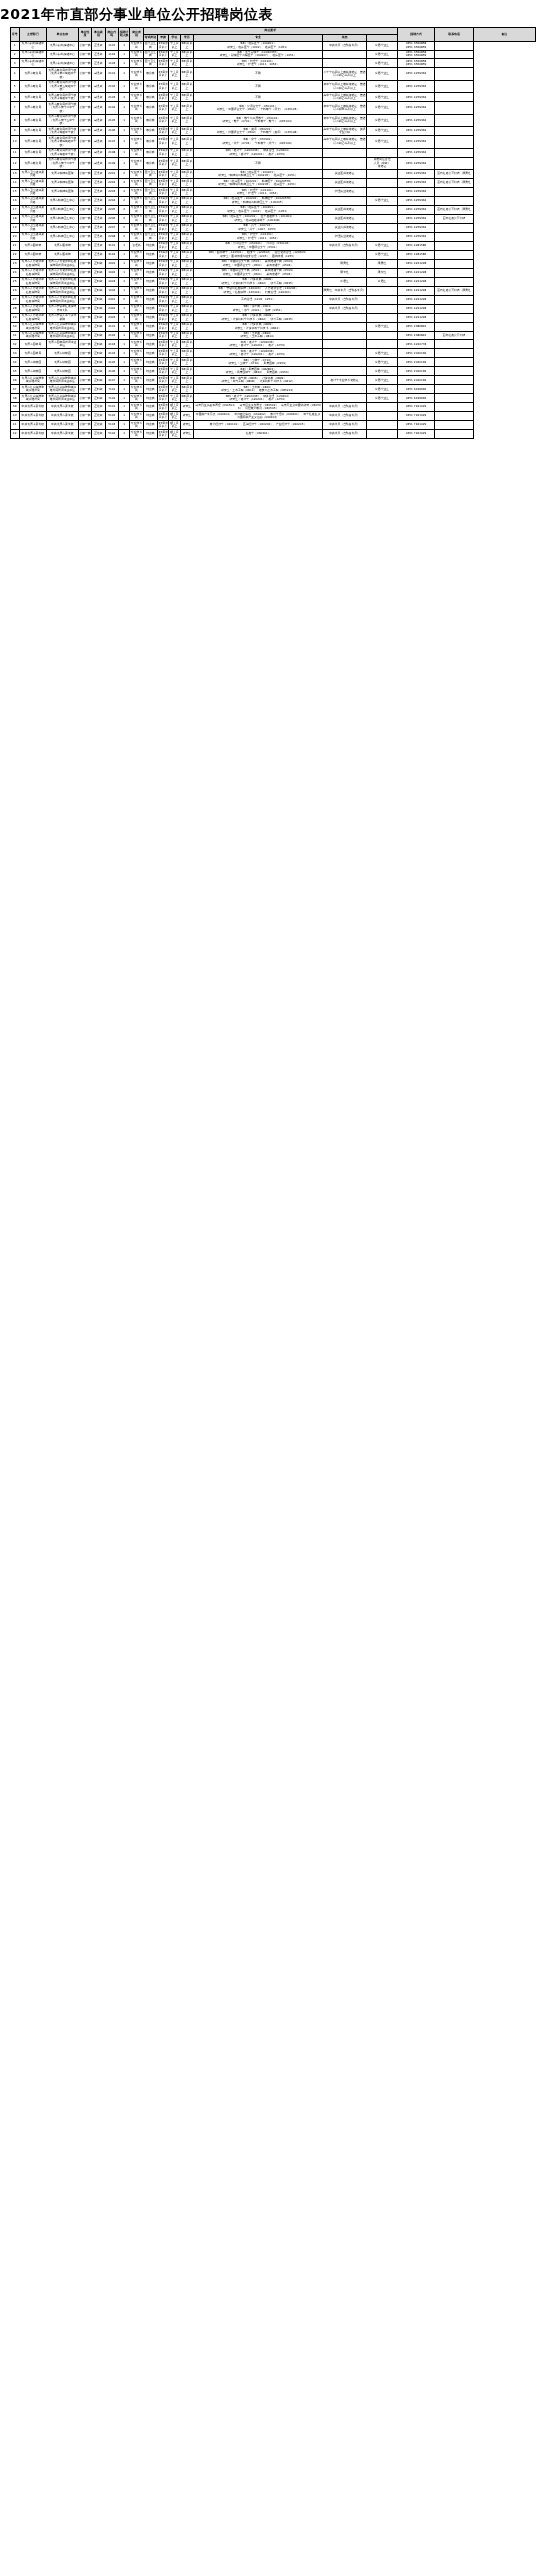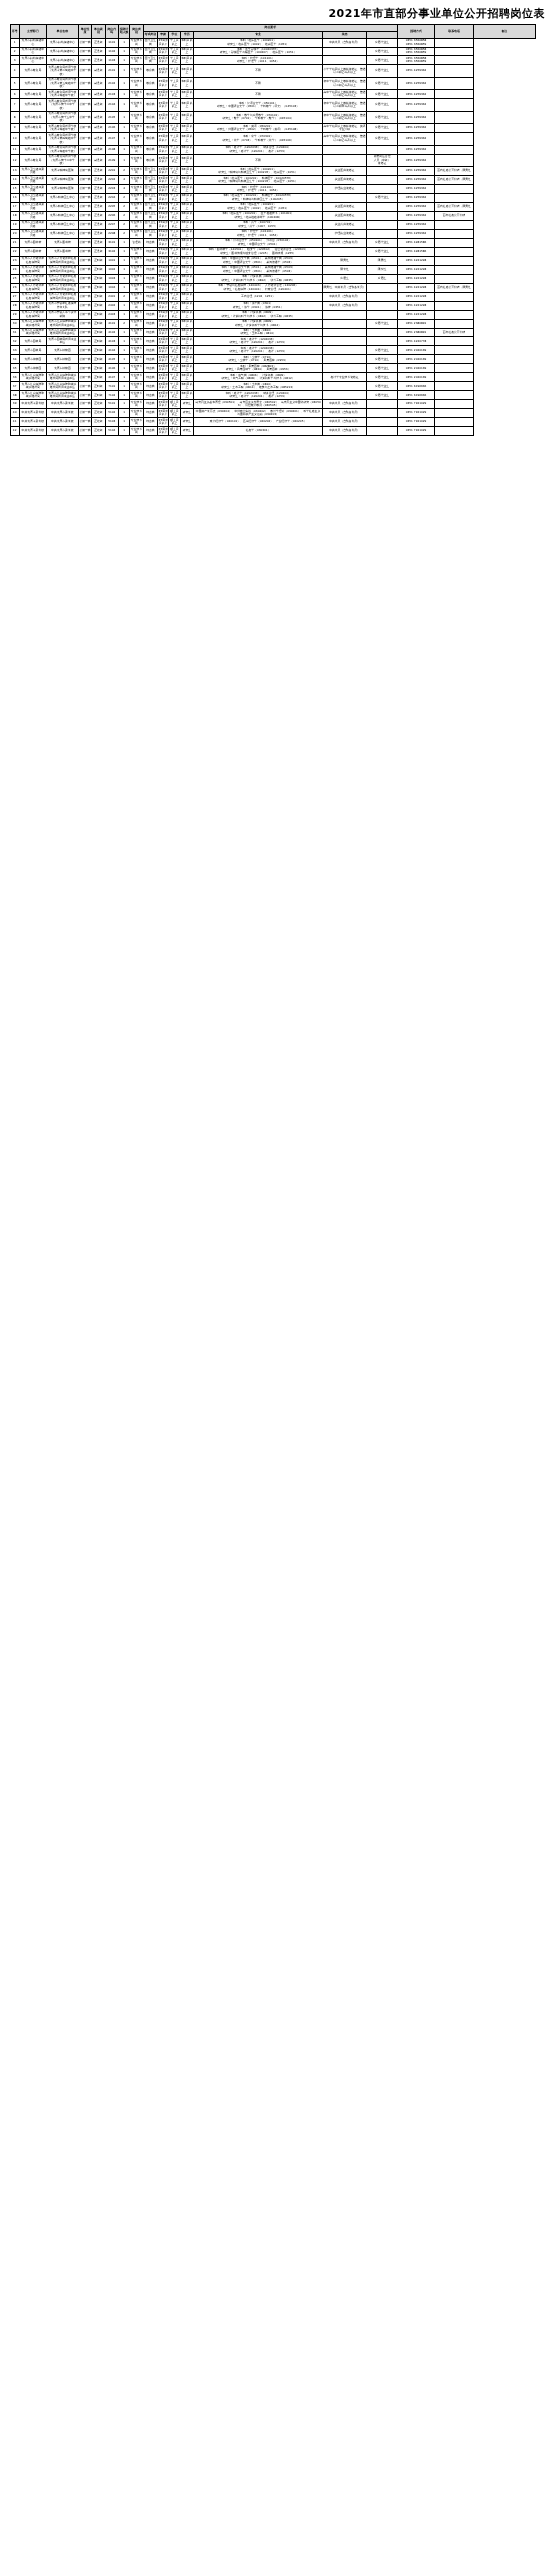--- a/index.html
+++ b/index.html
@@ -7,27 +7,26 @@
     font-family:"Liberation Sans","DejaVu Sans",sans-serif;
     width:545px;
   }
   #page{
     width:545px;
     box-sizing:border-box;
     padding:3.1px 0 10.3px 0;
     background:#fff;
   }
   .doc-title{
-    text-align:right;
-    font-size:11px;
+    text-align:left;
+    font-size:14px;
     font-weight:bold;
     letter-spacing:0.5px;
     margin:3.1px 0 3.1px 0;
     font-family:"DejaVu Sans","Liberation Sans",sans-serif;
-    padding-left:44px;
   }
   table.sheet{
     border-collapse:collapse;
     margin:0 auto;
     width:526px;
     table-layout:fixed;
     background:#fff;
   }
   table.sheet th, table.sheet td{
     border:0.5px solid #000;

